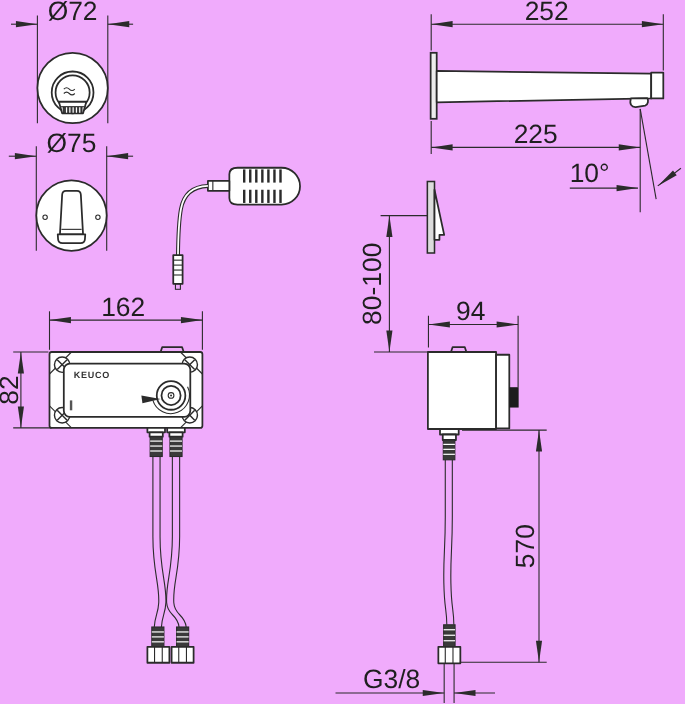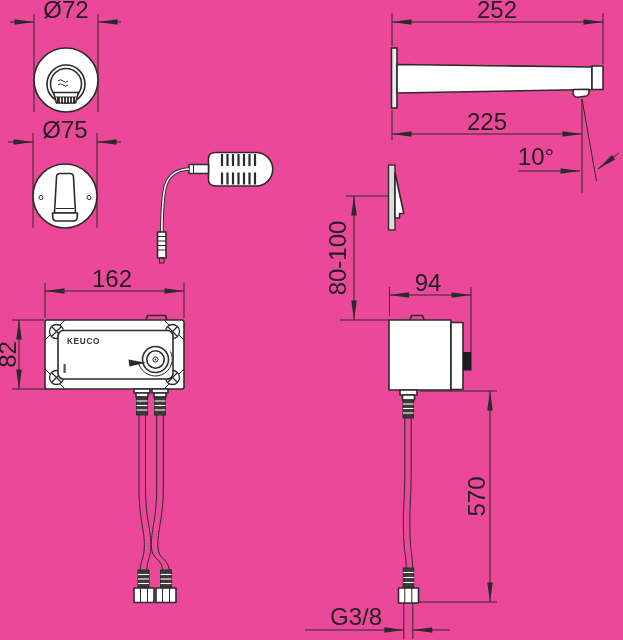--- a/index.html
+++ b/index.html
@@ -1,17 +1,17 @@
 <!DOCTYPE html>
 <html><head>
 <meta charset="utf-8">
 <style>
   html,body{margin:0;padding:0;background:#fff;}
   .sheet{
-    width:623px;height:640px;background:#ec4899;position:relative;overflow:hidden;
+    width:623px;height:640px;background:#f0abfc;position:relative;overflow:hidden;
     font-family:"Liberation Sans", sans-serif;
   }
   svg{display:block;}
   .obj{stroke:#2b2b2b;stroke-width:1.6;fill:none;stroke-linecap:round;stroke-linejoin:round;}
   .objfill{stroke:#2b2b2b;stroke-width:1.6;fill:#ffffff;stroke-linejoin:round;}
   .dim{stroke:#2b2b2b;stroke-width:1;fill:none;}
   .fine{stroke:#2b2b2b;stroke-width:1;fill:none;}
   .rib{stroke:#2b2b2b;stroke-width:2.2;fill:none;}
   .dark{fill:#3a3a3a;stroke:#2b2b2b;stroke-width:1;}
   .wstripe{stroke:#ffffff;stroke-width:1.1;fill:none;}

